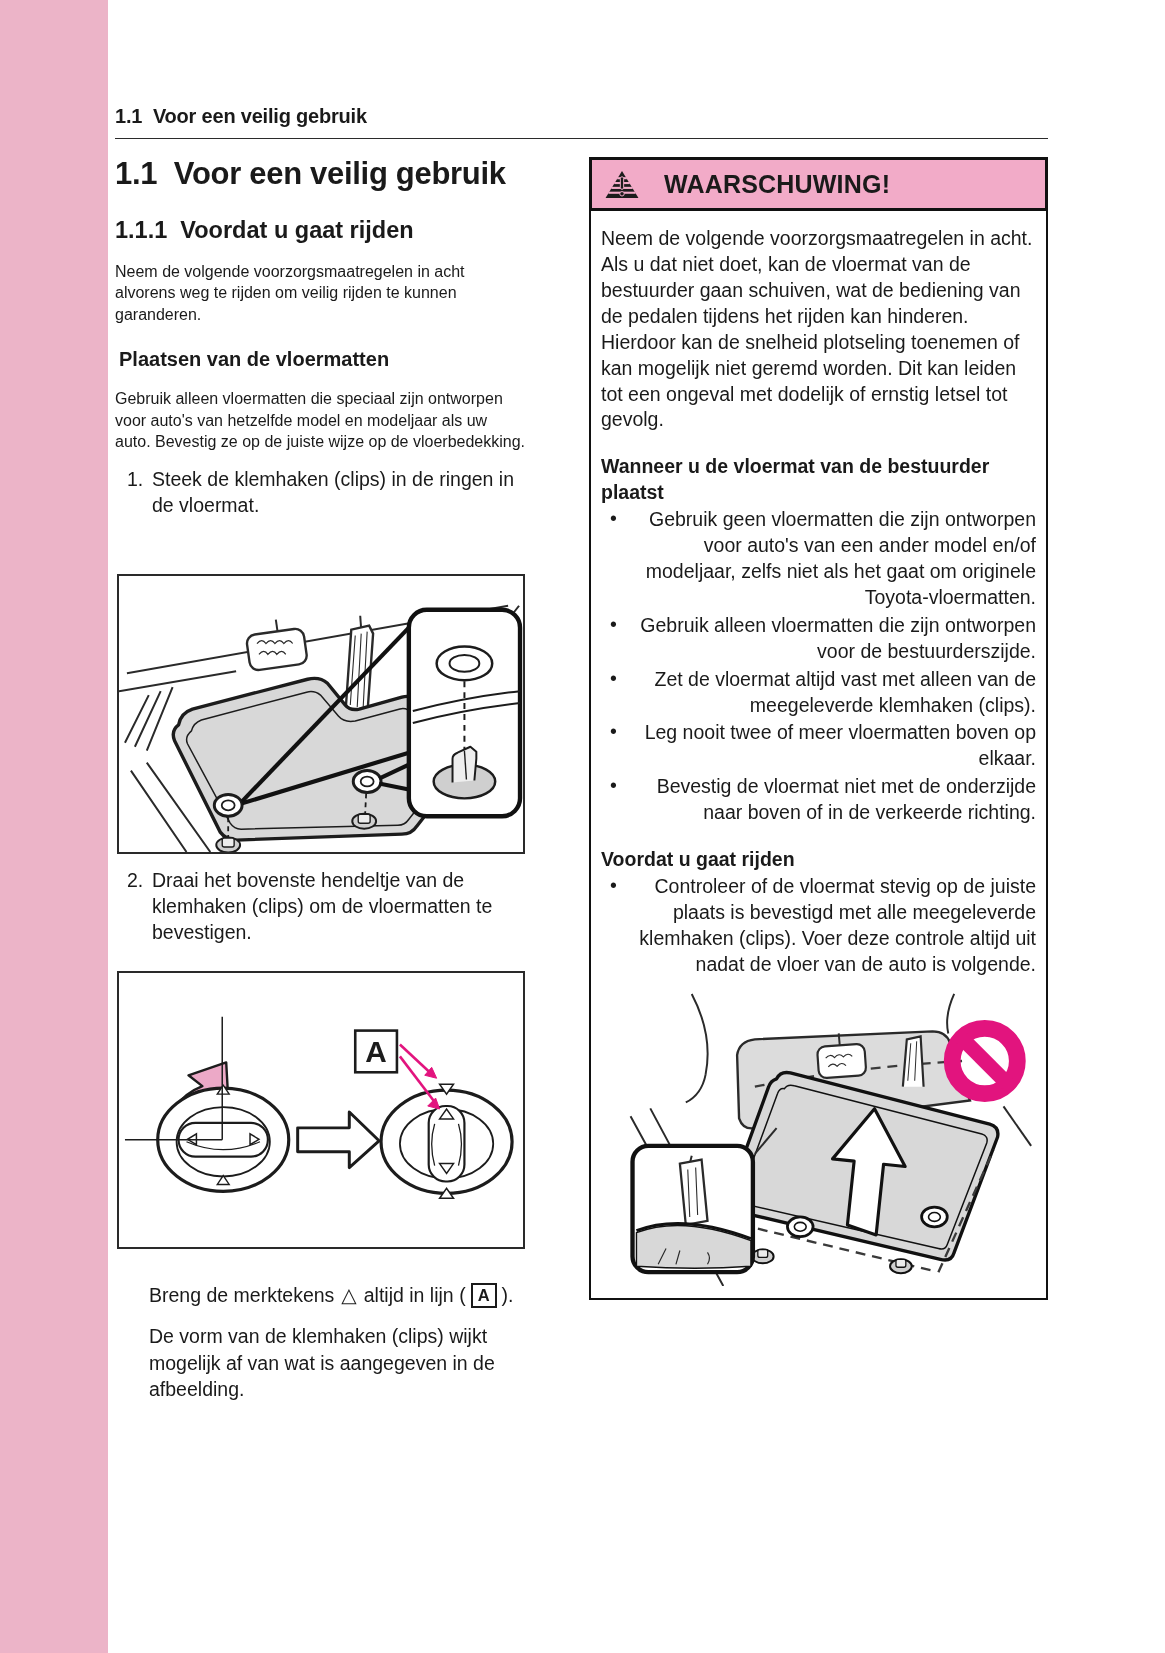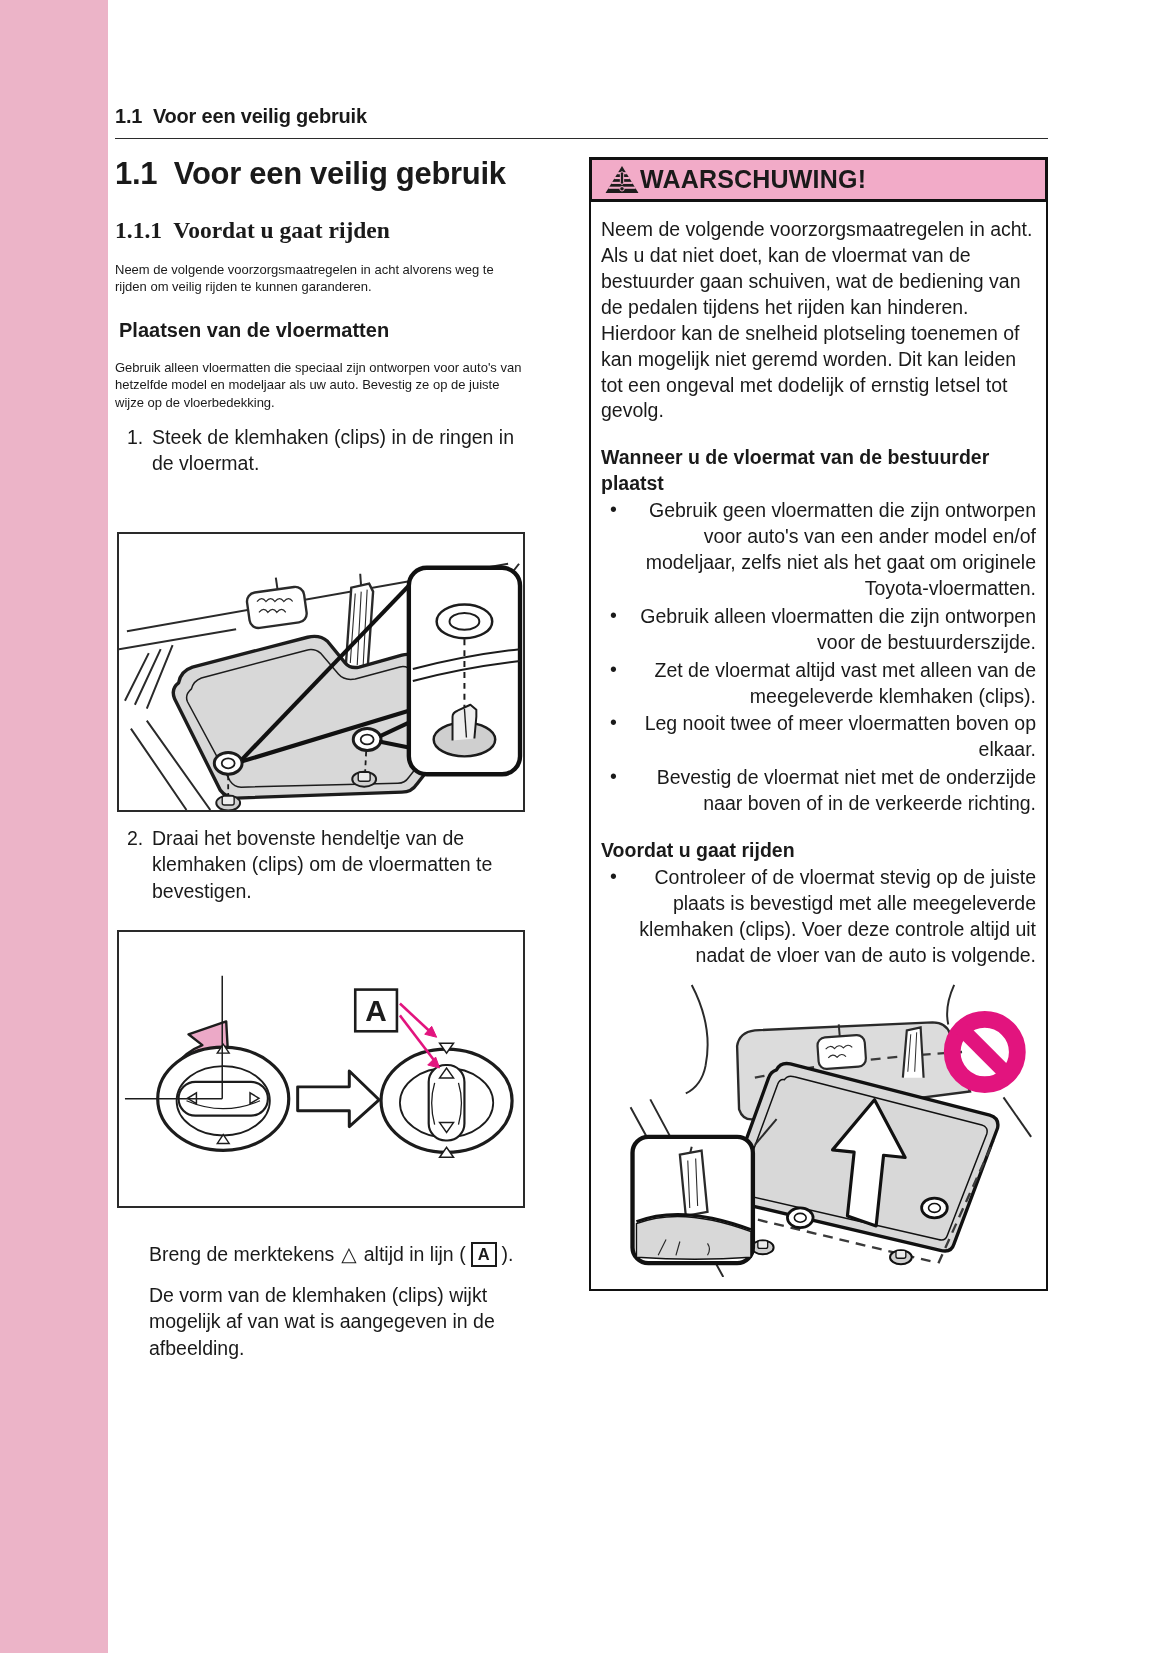--- a/index.html
+++ b/index.html
@@ -12,40 +12,40 @@
   .content { position:absolute; left:115px; top:105px; width:933px; }
 
   .running-header { font-size:20px; font-weight:bold; white-space:pre-wrap; letter-spacing:-0.2px; }
   .header-rule { border:none; border-top:1.6px solid #2b2b2b; margin:10px 0 0; width:933px; }
 
   .columns { display:flex; gap:62px; align-items:flex-start; }
   .col-left { width:412px; flex:0 0 412px; }
   .col-right { width:459px; flex:0 0 459px; margin-top:18px; }
 
   h1.title { font-size:31px; margin:17px 0 0; white-space:pre-wrap; letter-spacing:-0.3px; }
-  h2.subtitle { font-size:23.5px; margin:25px 0 0; white-space:pre-wrap;font-family:Liberation Serif, serif; }
-  p.body { font-size:13px; line-height:1.34; margin:17px 0 0; }
+  h2.subtitle { font-size:23.5px; margin:25px 0 0; white-space:pre-wrap; }
+  p.body { font-size:16px; line-height:1.34; margin:17px 0 0; }
   h3.topic { font-size:20px; margin:23px 4px 0; }
   .step { display:flex; font-size:19.5px; line-height:1.34; margin:13px 0 0; padding-left:12px; }
   .step-num { flex:0 0 25px; }
   .step-text { flex:1; }
 
   figure.fig { margin:56px 0 0 2px; border:2px solid #2a2a2a; width:408px; background:#fff; padding:0; }
   figure.fig.second { margin-top:26px; }
   figure.fig svg { display:block; }
 
   .note { margin:33px 0 0 34px; font-size:19.5px; line-height:1.36; width:378px; }
   .note + .note { margin-top:14px; }
   .tri-glyph { font-size:20px; margin:0 7px; }
   .boxed-label { display:inline-block; border:2px solid #1a1a1a; padding:0 5px; margin:0 5px;
                  font-weight:bold; font-size:16.5px; line-height:21px; vertical-align:1px; }
 
   .warning { border:2px solid #111; background:#fff; }
   .warning-header { background:#f2abc8; border:3.5px solid #111; margin:-2px -2px 0;
-                    height:45px; display:flex; align-items:center; gap:0; padding:0 12px; }
+                    height:54px; display:flex; align-items:center; gap:24px; padding:0 12px; }
   .warning-title { font-size:25px; font-weight:bold; letter-spacing:0.2px; }
   .warning-body { padding:6px 10px 12px; }
   .warning-body p { font-size:19.5px; line-height:1.33; margin:9px 0 4px; }
   .warning-body h4 { font-size:19.5px; line-height:1.3; margin:21px 0 2px; }
   .warning-body ul { list-style:none; margin:2px 0 0; padding:0; font-size:19.5px; line-height:1.33;text-align:right; }
   .warning-body li { position:relative; padding-left:31px; margin:2px 0; }
   .warning-body li::before { content:"\2022"; position:absolute; left:9px; top:-1px; }
   figure.warning-fig { margin:12px 0 0; padding:0; }
   figure.warning-fig svg { display:block; margin:0 auto; }
 </style>

